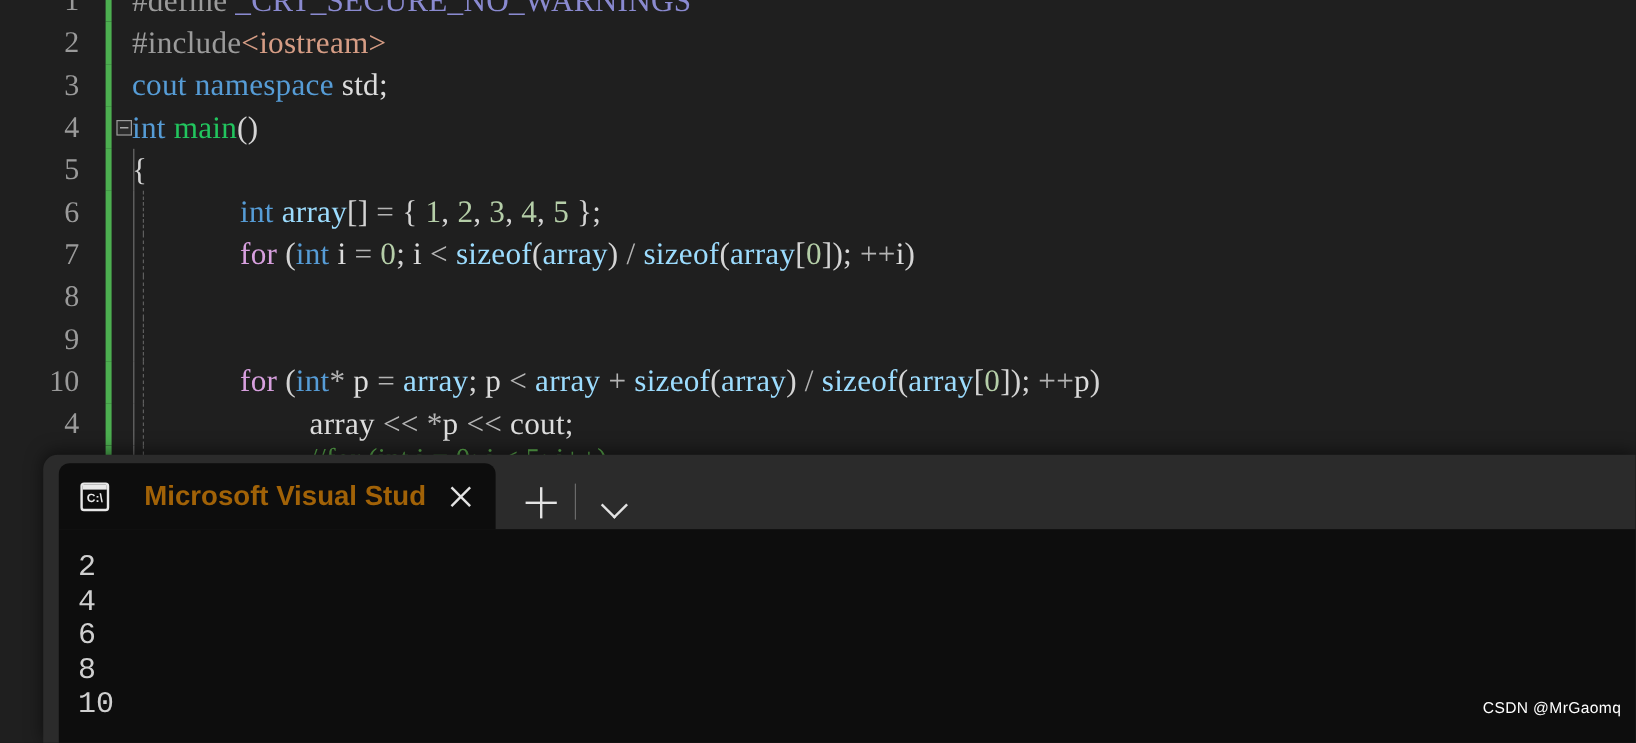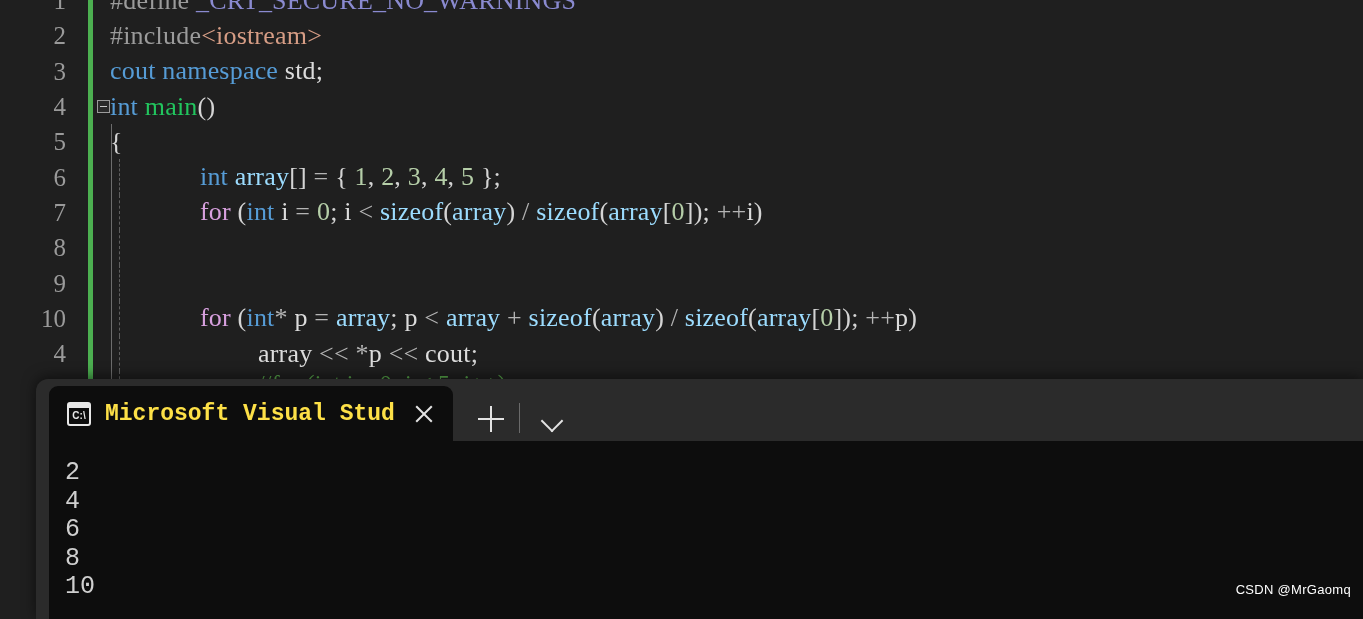--- a/index.html
+++ b/index.html
@@ -143,26 +143,27 @@
     left:0; right:0; top:7px;
     text-align:center;
     font-family:"Liberation Sans", sans-serif;
     font-size:10px;
     font-weight:bold;
     color:#e8e8e8;
     line-height:14px;
   }
 
   .tab-title {
-    font-family:Liberation Mono, monospace;
+    font-family:Liberation Sans, sans-serif;
     font-size:23px;
     font-weight:bold;
-    color:#fde047;
+    color:#a16207;
     white-space:nowrap;
     flex:1;
+    text-align:right;
   }
 
   .tab-close {
     width:30px; height:30px;
     position:relative;
     flex:0 0 30px;
   }
   .tab-close::before, .tab-close::after {
     content:"";
     position:absolute;

